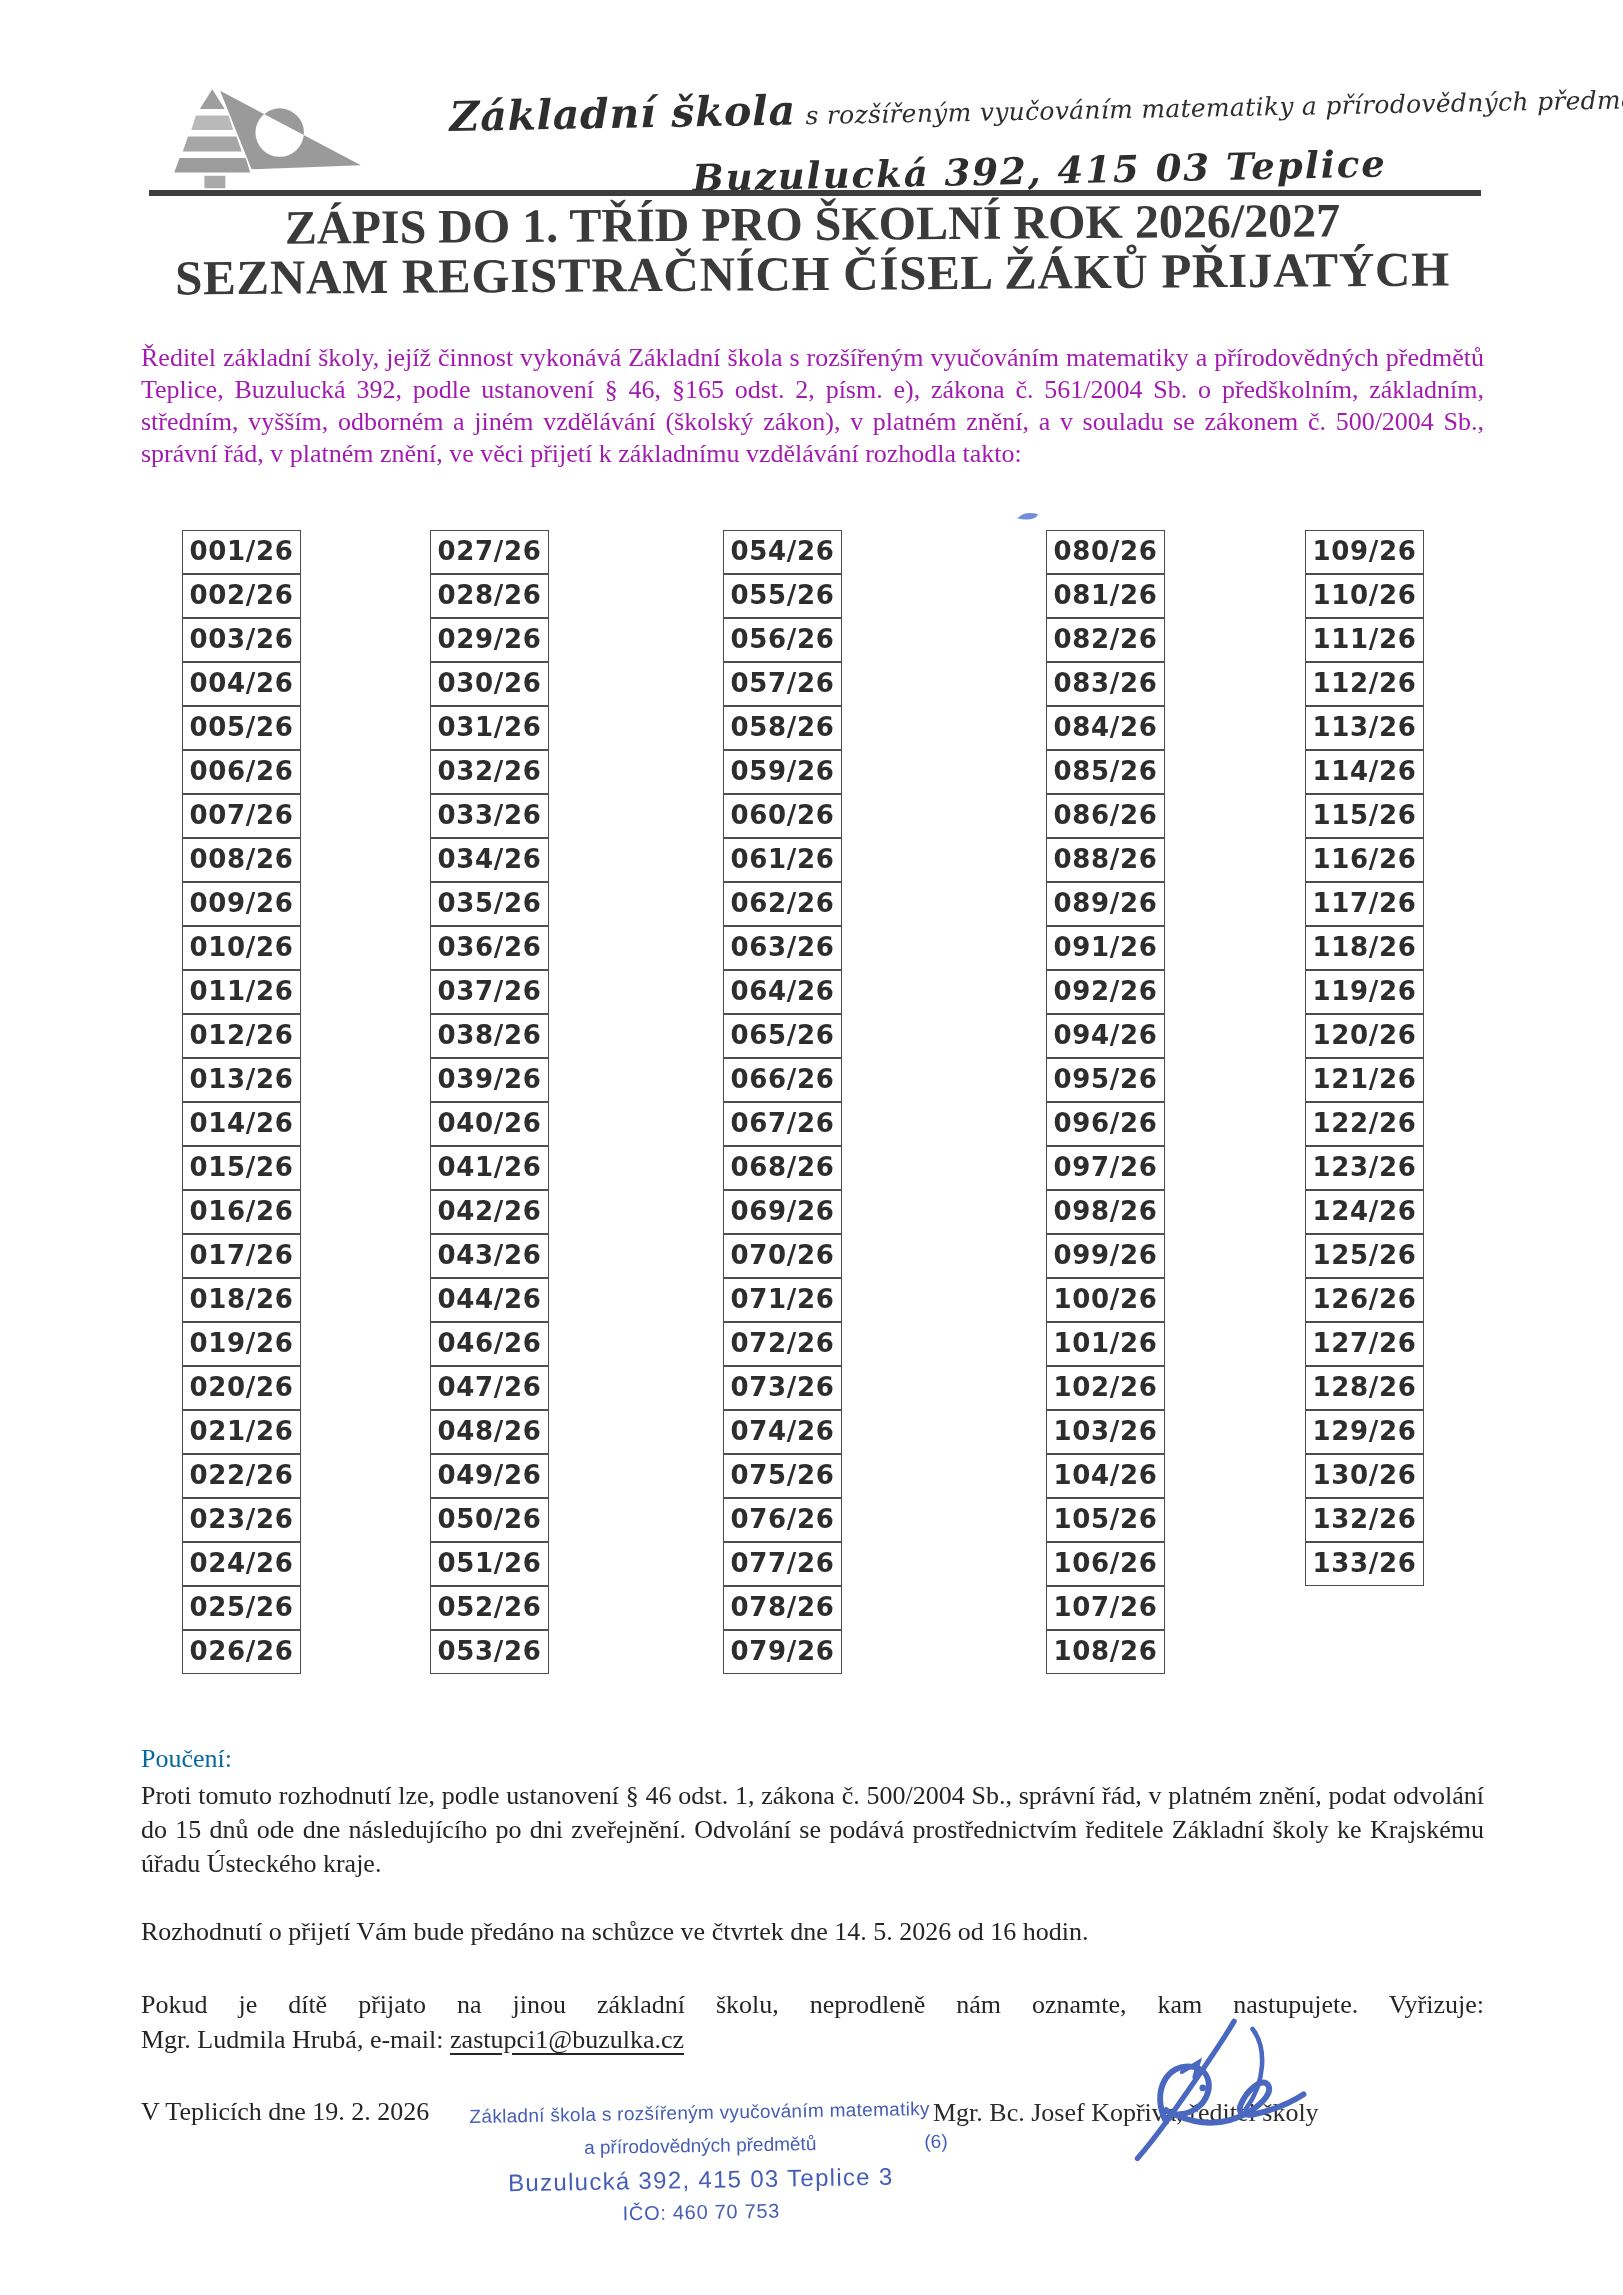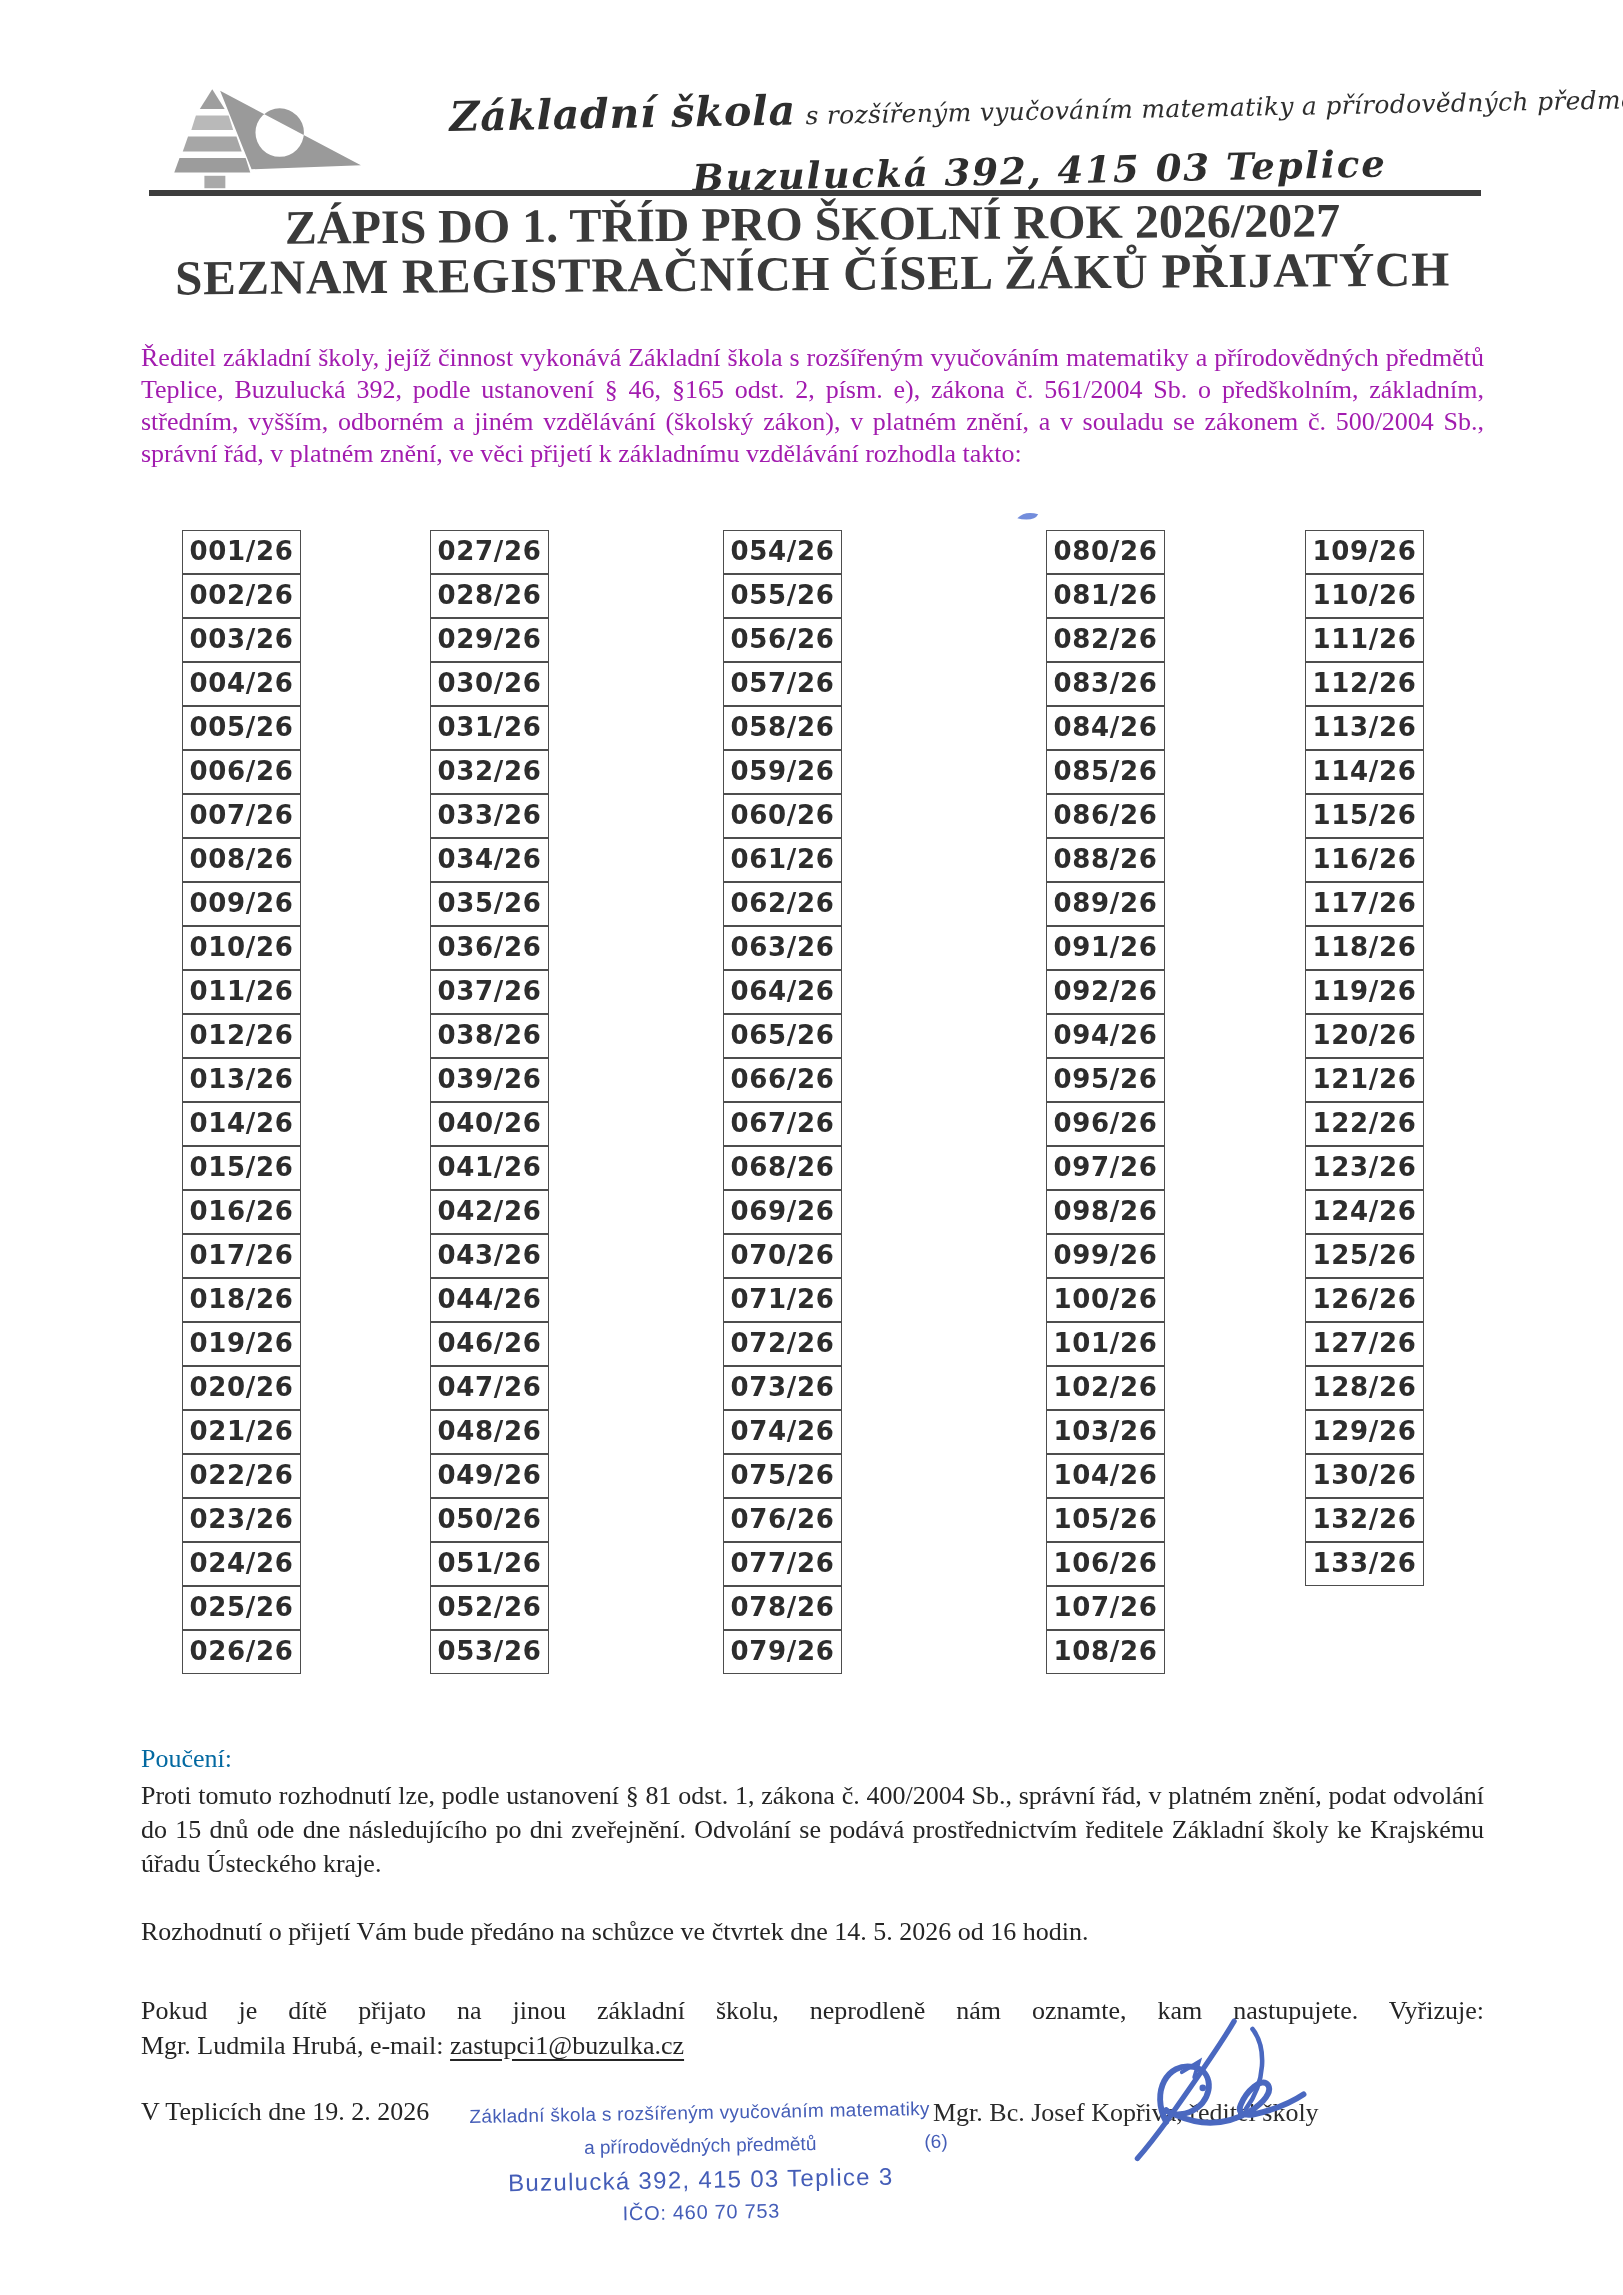--- a/index.html
+++ b/index.html
@@ -47,21 +47,21 @@
     letter-spacing:0.7px;
   }
   .blue-mark{position:absolute; left:1016px; top:509px; width:30px; height:14.4px;}
   
   .notice-heading{position:absolute; left:141px; top:1744px; font-size:26px; color:#0369a1;}
   .notice-body{
     position:absolute; left:141px; top:1779px; width:1343px;
     font-size:26px; line-height:34px; text-align:justify; color:#252525;
   }
   .meeting-note{position:absolute; left:141px; top:1915px; width:1343px; font-size:26px; line-height:34px; color:#252525;}
-  .transfer-note{position:absolute; left:141px; top:1987px; width:1343px; font-size:26px; line-height:35px; color:#252525;margin-top:6px;}
+  .transfer-note{position:absolute; left:141px; top:1987px; width:1343px; font-size:26px; line-height:35px; color:#252525;}
   .transfer-l1{text-align:justify; text-align-last:justify;}
   .email{text-decoration:underline; text-decoration-thickness:2px; text-underline-offset:5.2px;}
   .place-date{position:absolute; left:141px; top:2097px; font-size:26px; white-space:nowrap; color:#252525;}
   .signer{position:absolute; left:933px; top:2098px; font-size:26px; white-space:nowrap; color:#2b2b2b;}
   .signature{position:absolute; left:1098px; top:2012px; width:220px; height:157px;}
   .stamp{
     position:absolute; left:419px; top:2102px; width:563px; text-align:center;
     font-family:"Liberation Sans", sans-serif; color:#3b55b4;
     transform:rotate(-1deg); opacity:0.95;
   }
@@ -240,21 +240,21 @@
         <div class="reg-cell">127/26</div>
         <div class="reg-cell">128/26</div>
         <div class="reg-cell">129/26</div>
         <div class="reg-cell">130/26</div>
         <div class="reg-cell">132/26</div>
         <div class="reg-cell">133/26</div>
       </div>
   </div>
 
   <div class="notice-heading">Poučení:</div>
-  <div class="notice-body">Proti tomuto rozhodnutí lze, podle ustanovení § 81 odst. 1, zákona č. 400/2004 Sb., správní řád, v platném znění, podat odvolání do 15 dnů ode dne následujícího po dni zveřejnění. Odvolání se podává prostřednictvím ředitele Základní školy ke Krajskému úřadu Ústeckého kraje.</div>
+  <div class="notice-body">Proti tomuto rozhodnutí lze, podle ustanovení § 46 odst. 1, zákona č. 500/2004 Sb., správní řád, v platném znění, podat odvolání do 15 dnů ode dne následujícího po dni zveřejnění. Odvolání se podává prostřednictvím ředitele Základní školy ke Krajskému úřadu Ústeckého kraje.</div>
   <div class="meeting-note">Rozhodnutí o přijetí Vám bude předáno na schůzce ve čtvrtek dne 14. 5. 2026 od 16 hodin.</div>
 
   <div class="transfer-note">
     <div class="transfer-l1">Pokud je dítě přijato na jinou základní školu, neprodleně nám oznamte, kam nastupujete. Vyřizuje:</div>
     <div><span>Mgr. Ludmila Hrubá, e-mail: </span><span class="email">zastupci1@buzulka.cz</span></div>
   </div>
 
   <div class="place-date">V Teplicích dne 19. 2. 2026</div>
   <div class="signer">Mgr. Bc. Josef Kopřiva, ředitel školy</div>
 

